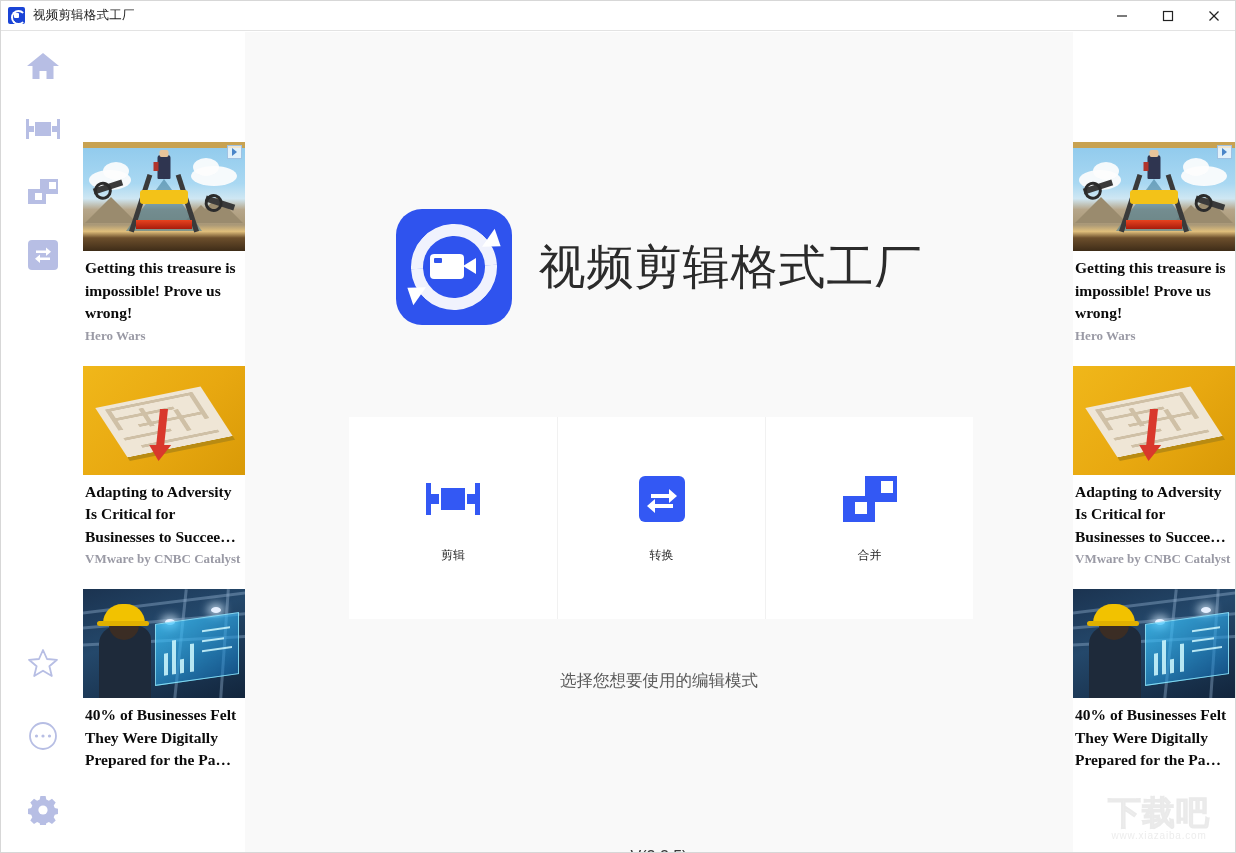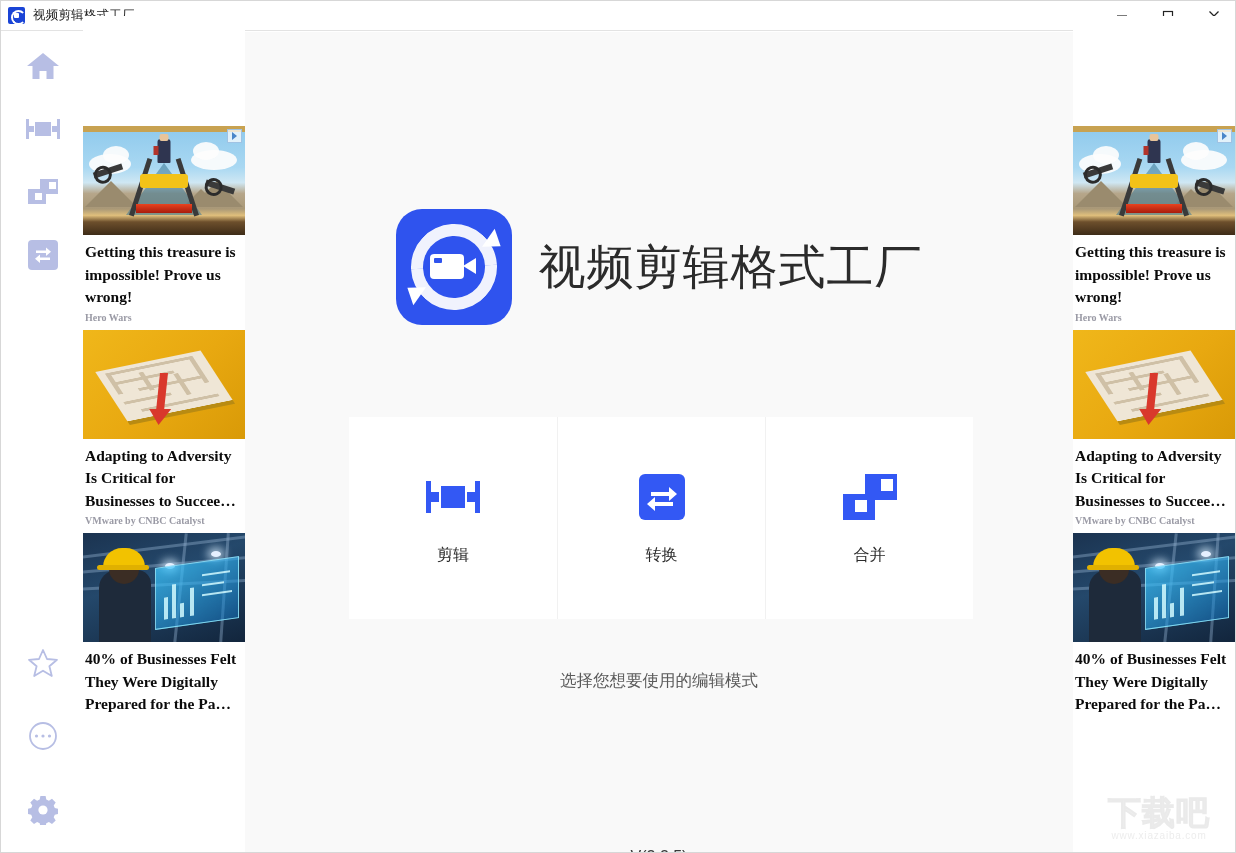--- a/index.html
+++ b/index.html
@@ -81,21 +81,21 @@
     color: #b7bee4;
     cursor: default;
     flex: none;
   }
   .rail-item svg { display: block; }
   #rail-top { margin-top: 11px; display: flex; flex-direction: column; align-items: center; gap: 17px; }
   #rail-bottom { margin-top: auto; margin-bottom: 20px; display: flex; flex-direction: column; align-items: center; gap: 28px; }
 
   
   .adcol {
-    position: absolute; top: 15px;
+    position: absolute; top: 31px;
     width: 162px; height: 821px;
     background: #ffffff;
     overflow: hidden;
   }
   #adcol-left  { left: 82px; }
   #adcol-right { left: 1072px; }
 
   .ad-unit { width: 162px; position: relative; }
   .ad-img {
     width: 162px; height: 109px;
@@ -107,23 +107,23 @@
     font-family: "Liberation Serif", "DejaVu Serif", serif;
     font-weight: bold;
     font-size: 15.5px;
     line-height: 22.5px;
     color: #0b0b0b;
     padding: 6px 2px 0 2px;
   }
   .ad-src {
     font-family: "Liberation Serif", "DejaVu Serif", serif;
     font-weight: bold;
-    font-size: 10px;
+    font-size: 13px;
     color: #9a9aa5;
-    padding: 3px 2px 7px 2px;
+    padding: 3px 2px 22px 2px;
   }
   .adchoice {
     position: absolute; top: 3px; right: 3px;
     width: 15px; height: 14px;
     border: 1px solid #9fc2e3;
     background: rgba(255,255,255,.72);
     display: flex; align-items: center; justify-content: center;
   }
   .adchoice i {
     width: 0; height: 0;
@@ -300,21 +300,21 @@
     cursor: default;
   }
   .card + .card { border-left: 1px solid #f1f1f1; }
   .card-icon {
     height: 52px;
     display: flex; align-items: center; justify-content: center;
     margin-bottom: 22px;
   }
   .card-icon svg { display: block; }
   .card-label {
-    font-size: 16px;
+    font-size: 12px;
     color: #2b2b2b;
     font-family: "DejaVu Sans", "Liberation Sans", sans-serif;
   }
 
   #hint {
     position: absolute; top: 638px; left: 0; width: 828px;
     text-align: center;
     font-size: 16.5px;
     color: #5a5a5a;
     font-family: "DejaVu Sans", "Liberation Sans", sans-serif;

